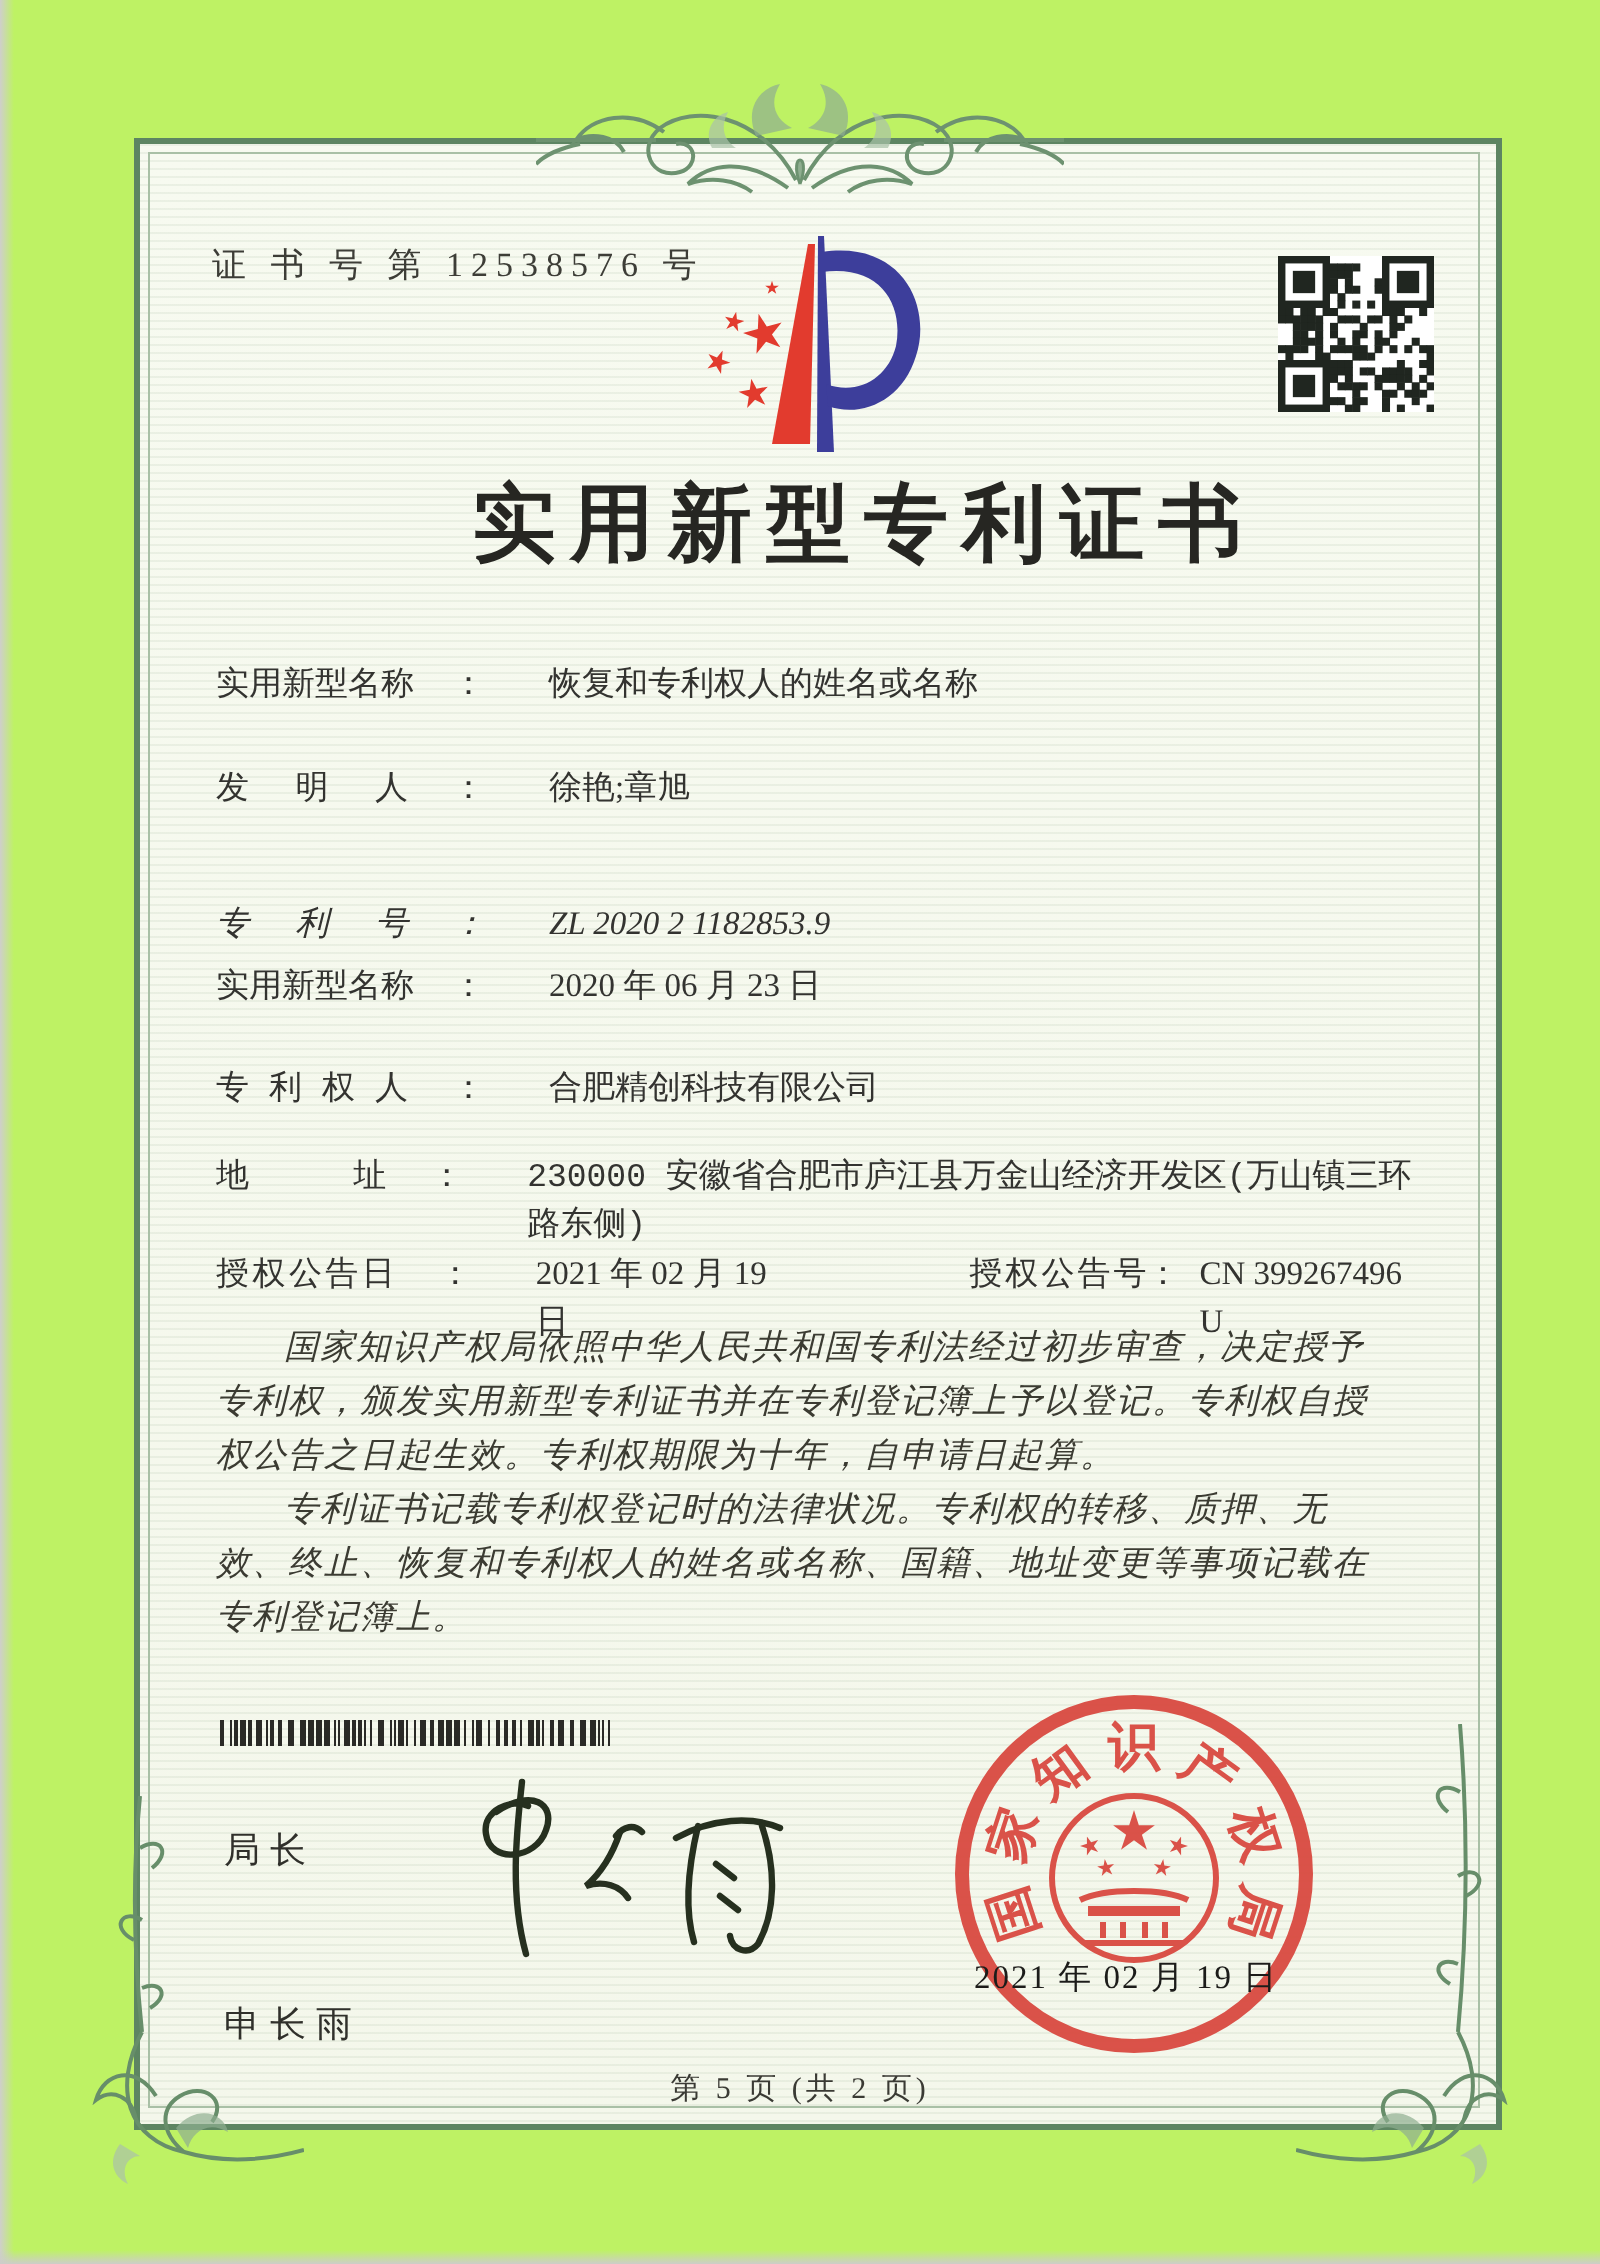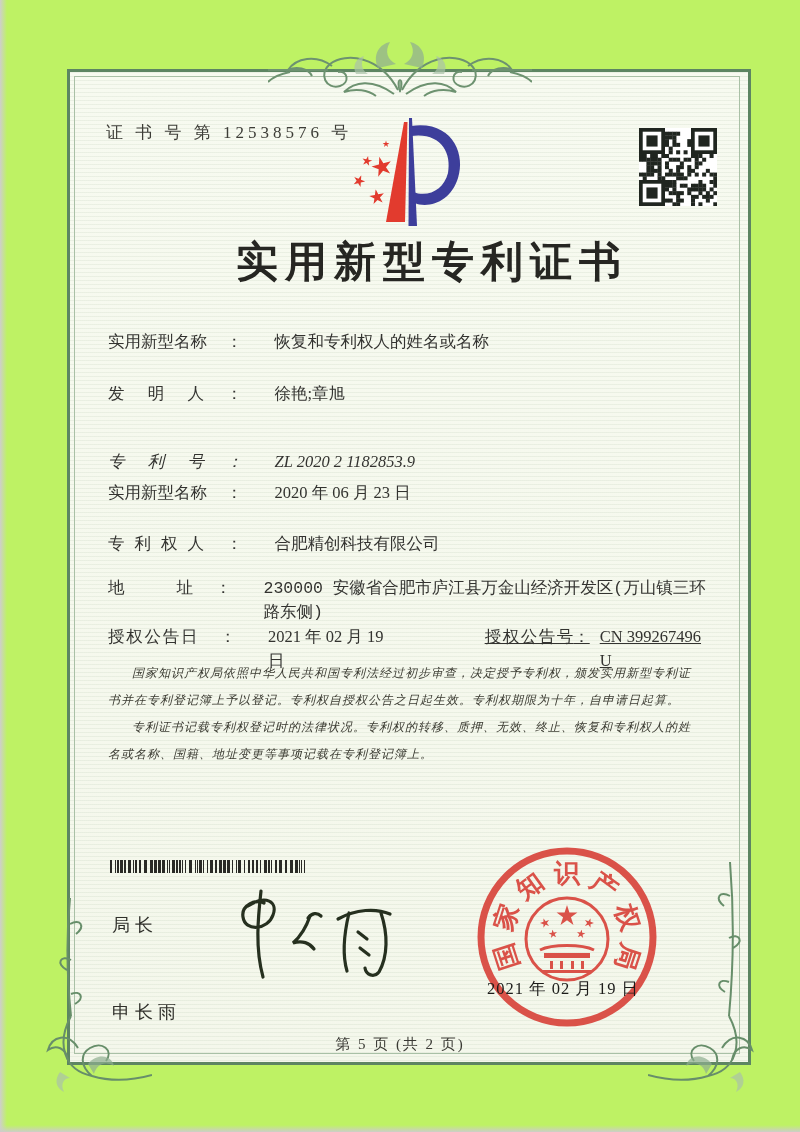--- a/index.html
+++ b/index.html
@@ -34,23 +34,23 @@
   .title{left:0;top:234px;width:100%;text-align:center;
     font-size:42px;font-weight:bold;letter-spacing:7px;color:#262622;padding-left:32px;}
 
   .rows{left:108px;top:330px;width:600px;font-size:16.5px;color:#333330;}
   .frow{position:absolute;left:0;display:flex;align-items:flex-start;line-height:24px;gap:22px;}
   .flabel{display:inline-block;width:96px;text-align:justify;text-align-last:justify;white-space:nowrap;}
   .fcolon{display:inline-block;margin-right:10px;}
   .fvalue{display:inline-block;max-width:462px;}
   .r0{top:0;} .r1{top:52px;} .r2{top:120px;font-style:italic;} .r3{top:151px;} .r4{top:202px;}
   .r5{top:247px;font-family:Liberation Mono, monospace;} .r6{top:295px;}
-  .pair2{margin-left:68px;display:flex;text-decoration:underline;}
-
-  .body-par{left:108px;top:660px;width:586px;font-size:12px;line-height:27px;
+  .pair2{margin-left:68px;display:flex;}
+
+  .body-par{left:108px;top:660px;width:586px;font-size:17px;line-height:27px;
     letter-spacing:1px;color:#3b3b32;font-style:italic;}
   .body-par p{margin:0;text-indent:2em;}
 
   .barcode-box{left:110px;top:860px;width:198px;height:13px;}
 
   .signer-role{left:112px;top:913px;font-family:"Liberation Sans","DejaVu Sans",sans-serif;
     font-size:18px;letter-spacing:5px;color:#30302b;}
   .signer-name{left:112px;top:1000px;font-family:Liberation Sans, sans-serif;
     font-size:18px;letter-spacing:5px;color:#30302b;}
   .signature-box{left:218px;top:886px;}

